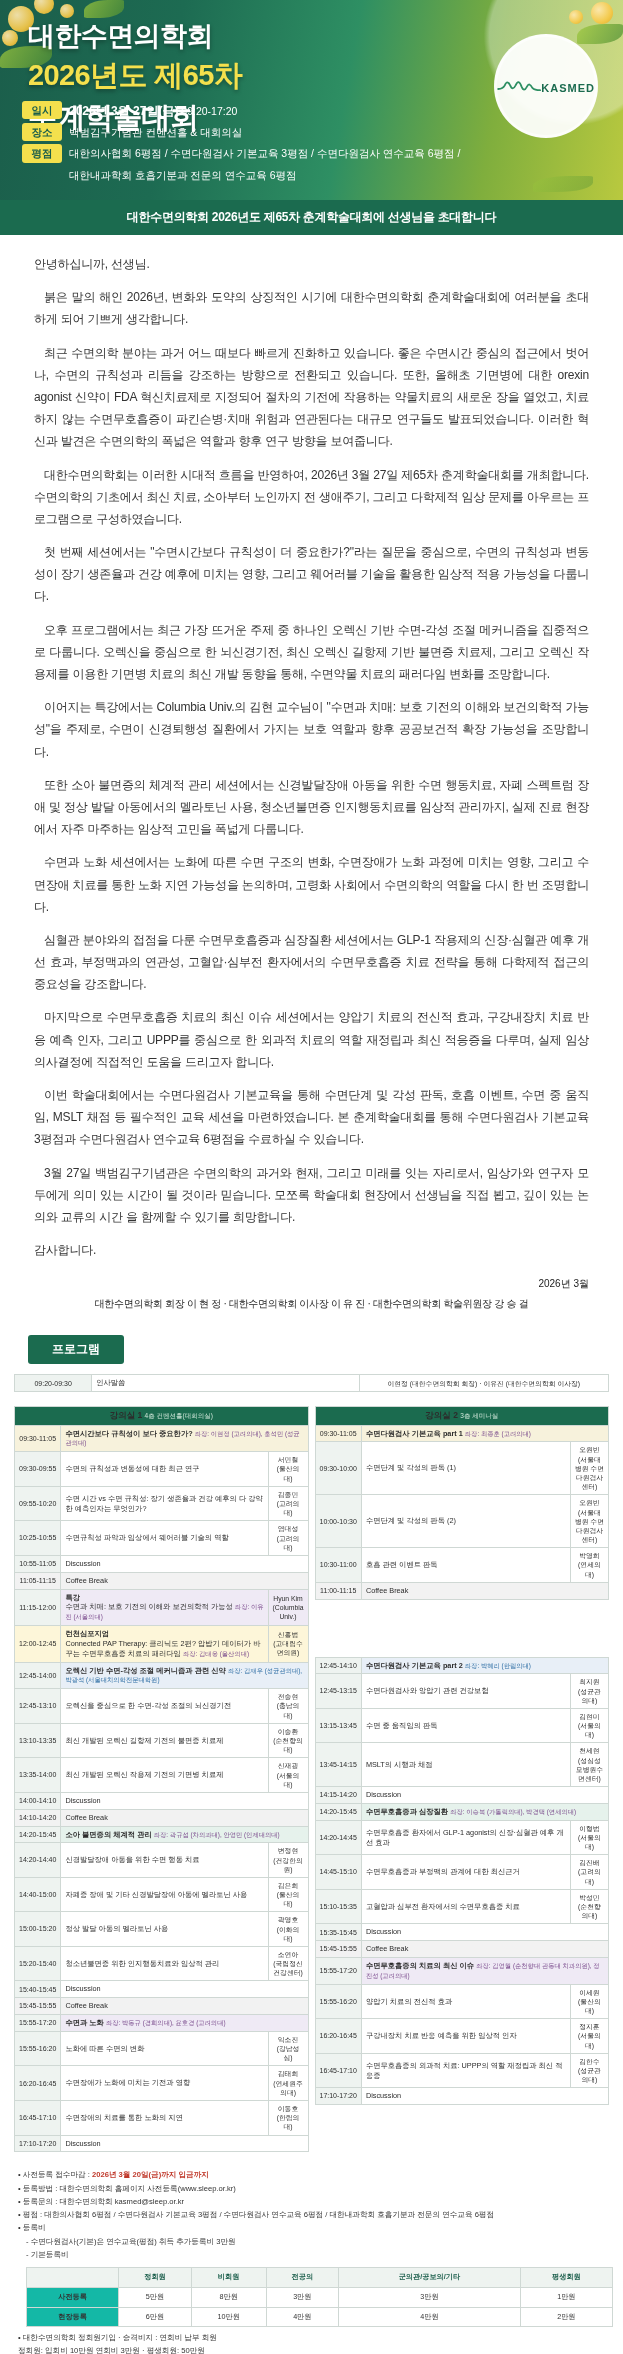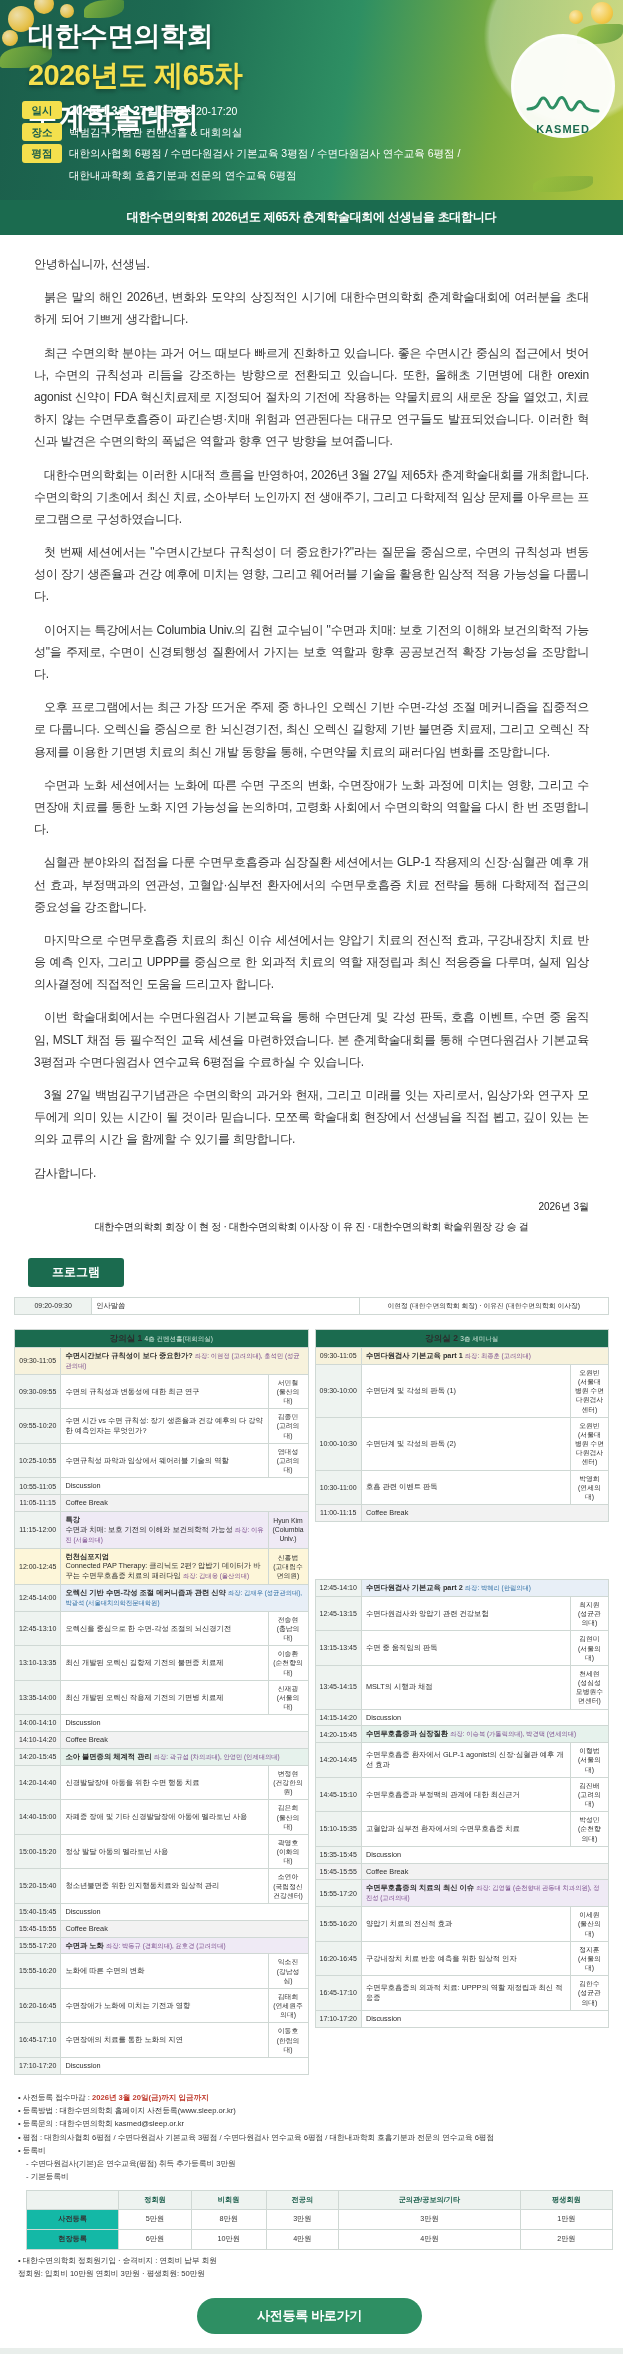--- a/index.html
+++ b/index.html
@@ -42,24 +42,24 @@
   }
   .hero-title .l2 {
     font-size: 29px; font-weight: bold; color: #f4e04d; margin-top: 2px;
     letter-spacing: -.6px; text-shadow: 0 2px 4px rgba(0,0,0,.35);
   }
   .hero-title .l3 {
     font-size: 29px; font-weight: bold; color: #fff; margin-top: 2px;
     letter-spacing: -.6px; text-shadow: 0 2px 4px rgba(0,0,0,.35);
   }
   .kasmed-logo {
-    position: absolute; right: 8px; top: 34px; width: 104px; height: 104px;
+    position: absolute; right: 25px; top: 34px; width: 104px; height: 104px;
     border-radius: 50%; background: rgba(255,255,255,.93);
     border: 3px solid rgba(255,255,255,.6);
-    display: flex; flex-direction: column; align-items: center; justify-content: flex-end;
+    display: flex; flex-direction: row; align-items: center; justify-content: center;
     z-index: 5;
   }
   .kasmed-logo .wave { width: 74px; height: 30px; }
   .kasmed-logo .txt { font-size: 11px; font-weight: bold; color: #1b6b4f; margin-top: 4px; letter-spacing: 1px;}
 
   
   .info {
     position: absolute; left: 22px; bottom: 14px; z-index: 6; color: #fff;
     font-size: 10.5px; line-height: 1.55;
   }
@@ -201,22 +201,23 @@
   </div>
 
   <div class="invite-bar">대한수면의학회 2026년도 제65차 춘계학술대회에 선생님을 초대합니다</div>
 
   <div class="letter">
     <p>안녕하십니까, 선생님.</p>
     <p class="indent">붉은 말의 해인 2026년, 변화와 도약의 상징적인 시기에 대한수면의학회 춘계학술대회에 여러분을 초대하게 되어 기쁘게 생각합니다.</p>
     <p class="indent">최근 수면의학 분야는 과거 어느 때보다 빠르게 진화하고 있습니다. 좋은 수면시간 중심의 접근에서 벗어나, 수면의 규칙성과 리듬을 강조하는 방향으로 전환되고 있습니다. 또한, 올해초 기면병에 대한 orexin agonist 신약이 FDA 혁신치료제로 지정되어 절차의 기전에 작용하는 약물치료의 새로운 장을 열었고, 치료하지 않는 수면무호흡증이 파킨슨병·치매 위험과 연관된다는 대규모 연구들도 발표되었습니다. 이러한 혁신과 발견은 수면의학의 폭넓은 역할과 향후 연구 방향을 보여줍니다.</p>
     <p class="indent">대한수면의학회는 이러한 시대적 흐름을 반영하여, 2026년 3월 27일 제65차 춘계학술대회를 개최합니다. 수면의학의 기초에서 최신 치료, 소아부터 노인까지 전 생애주기, 그리고 다학제적 임상 문제를 아우르는 프로그램으로 구성하였습니다.</p>
     <p class="indent">첫 번째 세션에서는 "수면시간보다 규칙성이 더 중요한가?"라는 질문을 중심으로, 수면의 규칙성과 변동성이 장기 생존율과 건강 예후에 미치는 영향, 그리고 웨어러블 기술을 활용한 임상적 적용 가능성을 다룹니다.</p>
+    <p class="indent">오후 프로그램에서는 최근 가장 뜨거운 주제 중 하나인 오렉신 기반 수면-각성 조절 메커니즘을 집중적으로 다룹니다. 오렉신을 중심으로 한 뇌신경기전, 최신 오렉신 길항제 기반 불면증 치료제, 그리고 오렉신 작용제를 이용한 기면병 치료의 최신 개발 동향을 통해, 수면약물 치료의 패러다임 변화를 조망합니다.</p>
     <p class="indent">이어지는 특강에서는 Columbia Univ.의 김현 교수님이 "수면과 치매: 보호 기전의 이해와 보건의학적 가능성"을 주제로, 수면이 신경퇴행성 질환에서 가지는 보호 역할과 향후 공공보건적 확장 가능성을 조망합니다.</p>
-    <p class="indent">오후 프로그램에서는 최근 가장 뜨거운 주제 중 하나인 오렉신 기반 수면-각성 조절 메커니즘을 집중적으로 다룹니다. 오렉신을 중심으로 한 뇌신경기전, 최신 오렉신 길항제 기반 불면증 치료제, 그리고 오렉신 작용제를 이용한 기면병 치료의 최신 개발 동향을 통해, 수면약물 치료의 패러다임 변화를 조망합니다.</p>
+    <p class="indent">또한 소아 불면증의 체계적 관리 세션에서는 신경발달장애 아동을 위한 수면 행동치료, 자폐 스펙트럼 장애 및 정상 발달 아동에서의 멜라토닌 사용, 청소년불면증 인지행동치료를 임상적 관리까지, 실제 진료 현장에서 자주 마주하는 임상적 고민을 폭넓게 다룹니다.</p>
     <p class="indent">수면과 노화 세션에서는 노화에 따른 수면 구조의 변화, 수면장애가 노화 과정에 미치는 영향, 그리고 수면장애 치료를 통한 노화 지연 가능성을 논의하며, 고령화 사회에서 수면의학의 역할을 다시 한 번 조명합니다.</p>
     <p class="indent">심혈관 분야와의 접점을 다룬 수면무호흡증과 심장질환 세션에서는 GLP-1 작용제의 신장·심혈관 예후 개선 효과, 부정맥과의 연관성, 고혈압·심부전 환자에서의 수면무호흡증 치료 전략을 통해 다학제적 접근의 중요성을 강조합니다.</p>
     <p class="indent">마지막으로 수면무호흡증 치료의 최신 이슈 세션에서는 양압기 치료의 전신적 효과, 구강내장치 치료 반응 예측 인자, 그리고 UPPP를 중심으로 한 외과적 치료의 역할 재정립과 최신 적응증을 다루며, 실제 임상 의사결정에 직접적인 도움을 드리고자 합니다.</p>
     <p class="indent">이번 학술대회에서는 수면다원검사 기본교육을 통해 수면단계 및 각성 판독, 호흡 이벤트, 수면 중 움직임, MSLT 채점 등 필수적인 교육 세션을 마련하였습니다. 본 춘계학술대회를 통해 수면다원검사 기본교육 3평점과 수면다원검사 연수교육 6평점을 수료하실 수 있습니다.</p>
     <p class="indent">3월 27일 백범김구기념관은 수면의학의 과거와 현재, 그리고 미래를 잇는 자리로서, 임상가와 연구자 모두에게 의미 있는 시간이 될 것이라 믿습니다. 모쪼록 학술대회 현장에서 선생님을 직접 뵙고, 깊이 있는 논의와 교류의 시간 을 함께할 수 있기를 희망합니다.</p>
     <p>감사합니다.</p>
     <div class="date">2026년 3월</div>
     <div class="signs">대한수면의학회 회장 이 현 정 · 대한수면의학회 이사장 이 유 진 · 대한수면의학회 학술위원장 강 승 걸</div>
   </div>
 

